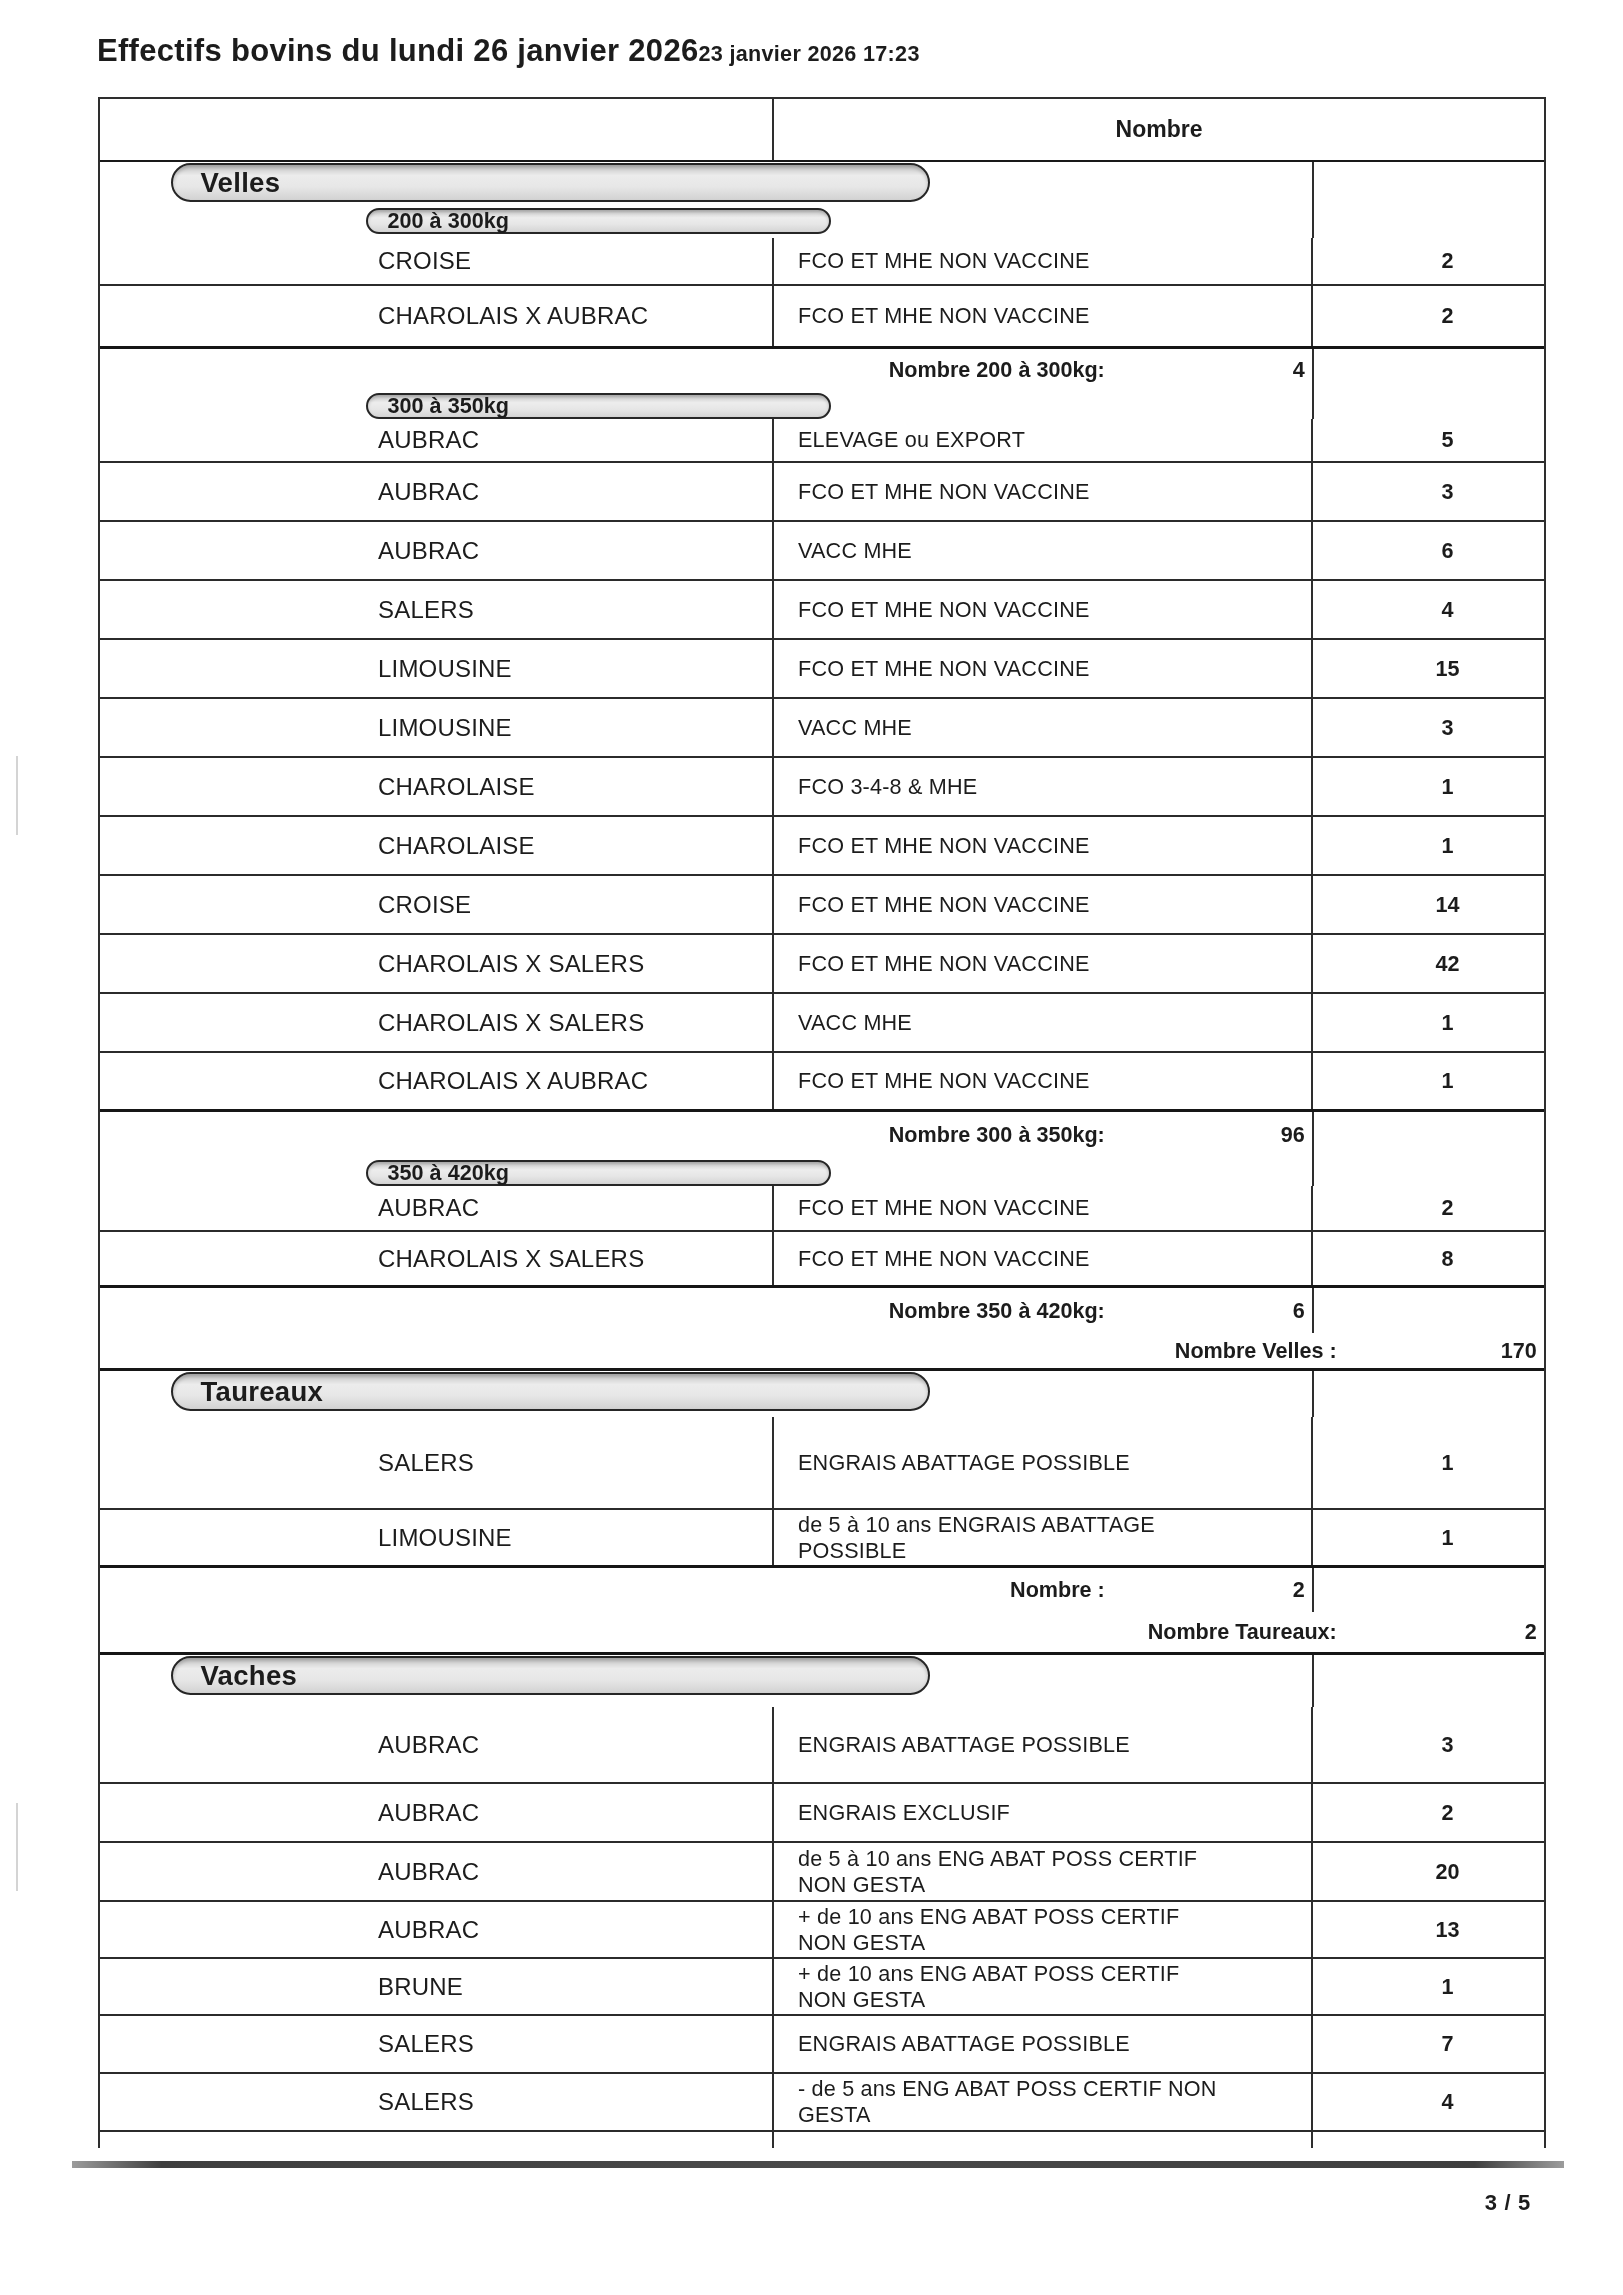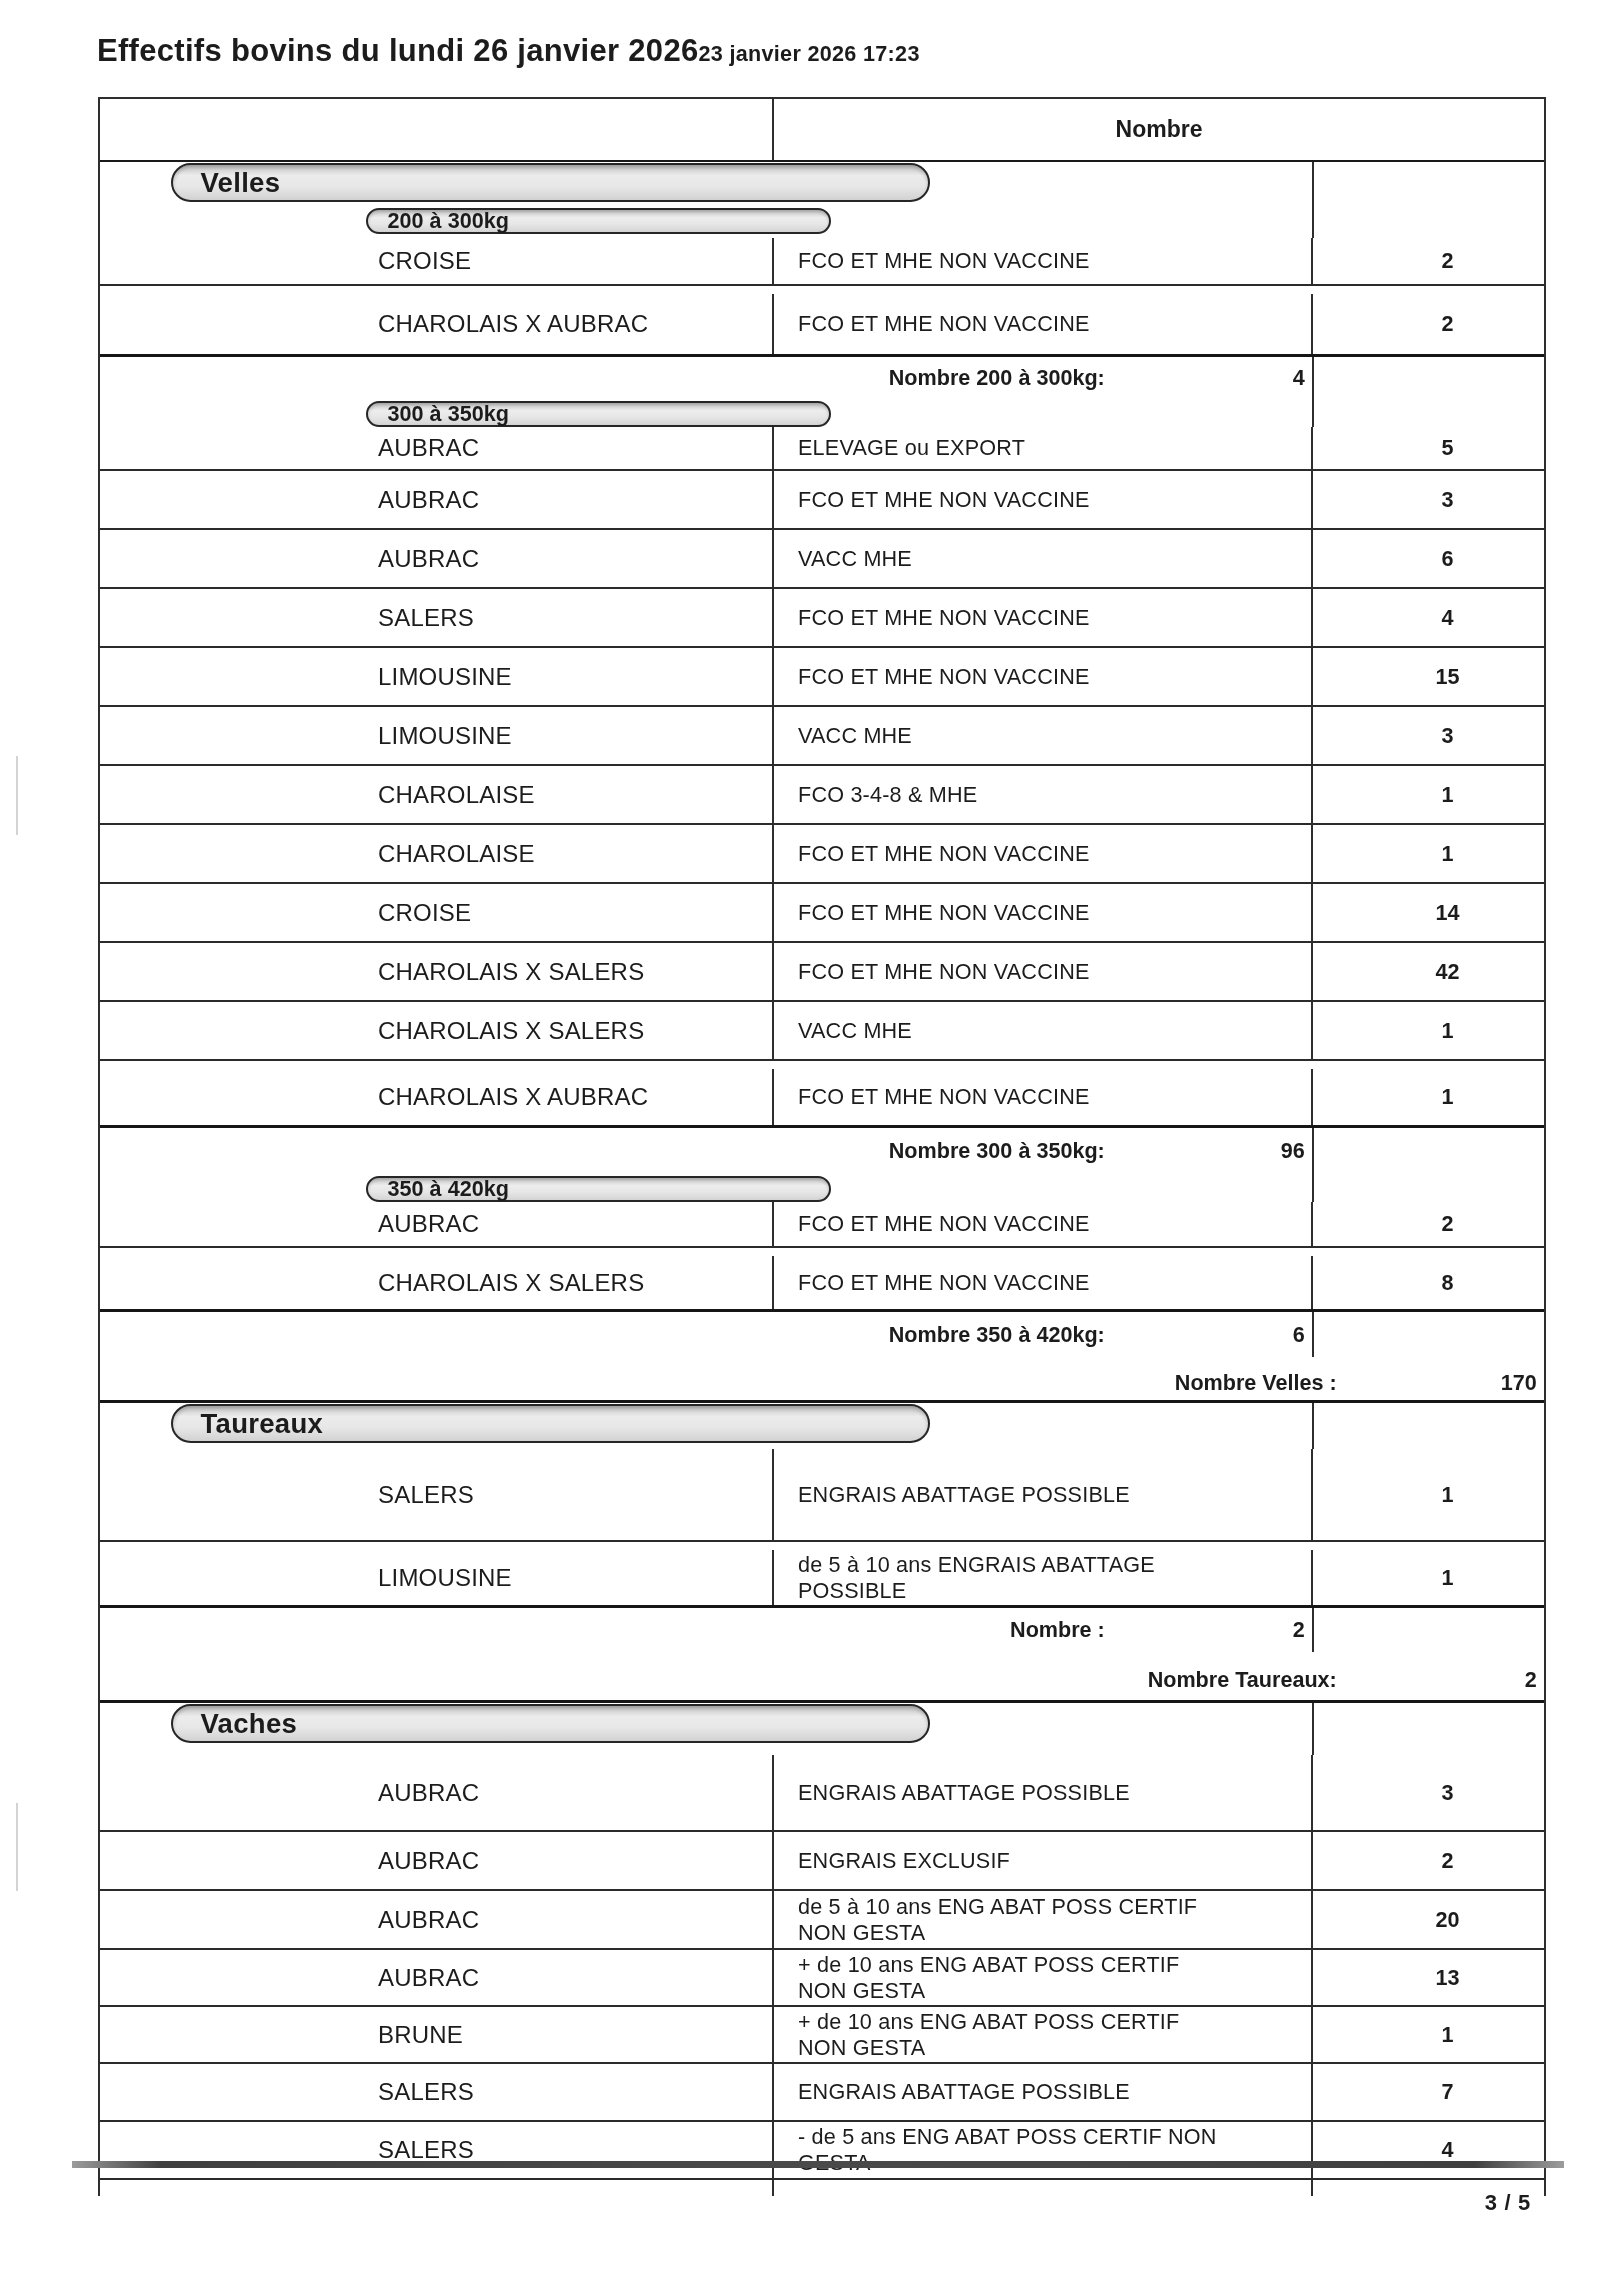--- a/index.html
+++ b/index.html
@@ -18,21 +18,21 @@
     border:2px solid #2e2e2e;border-top-width:2.6px;border-bottom:none;box-sizing:border-box;}
   .thead{display:flex;height:63px;border-bottom:2.6px solid #191919;box-sizing:border-box;}
   .th-c1{width:672px;box-sizing:border-box;}
   .th-c2{width:539px;border-left:2px solid #2e2e2e;display:flex;align-items:center;
     justify-content:center;font-weight:bold;font-size:23px;box-sizing:border-box;}
   .th-c3{flex:1;border-left:2px solid #2e2e2e;display:flex;align-items:center;
     justify-content:center;font-weight:bold;font-size:23px;box-sizing:border-box;}
 
   .row{display:flex;box-sizing:border-box;}
   .bb-thin{border-bottom:2px solid #2b2b2b;}
-  .bb-thick{border-bottom:3.3px solid #161616;margin-top:8px;}
+  .bb-thick{border-bottom:3.3px solid #161616;}
 
   .c1{width:672px;padding-left:278px;display:flex;align-items:center;
     font-size:24px;letter-spacing:0.2px;box-sizing:border-box;}
   .c2{width:539px;border-left:2px solid #2e2e2e;padding:0 84px 0 24px;display:flex;
     align-items:center;font-size:21.6px;line-height:26px;letter-spacing:0.2px;box-sizing:border-box;}
   .c3{width:232px;border-left:2px solid #2e2e2e;display:flex;align-items:center;
     justify-content:center;padding-left:39px;font-weight:bold;font-size:21.6px;box-sizing:border-box;}
   .cleft{flex:1;box-sizing:border-box;}
 
   .row-section .cleft{padding-left:71px;}

